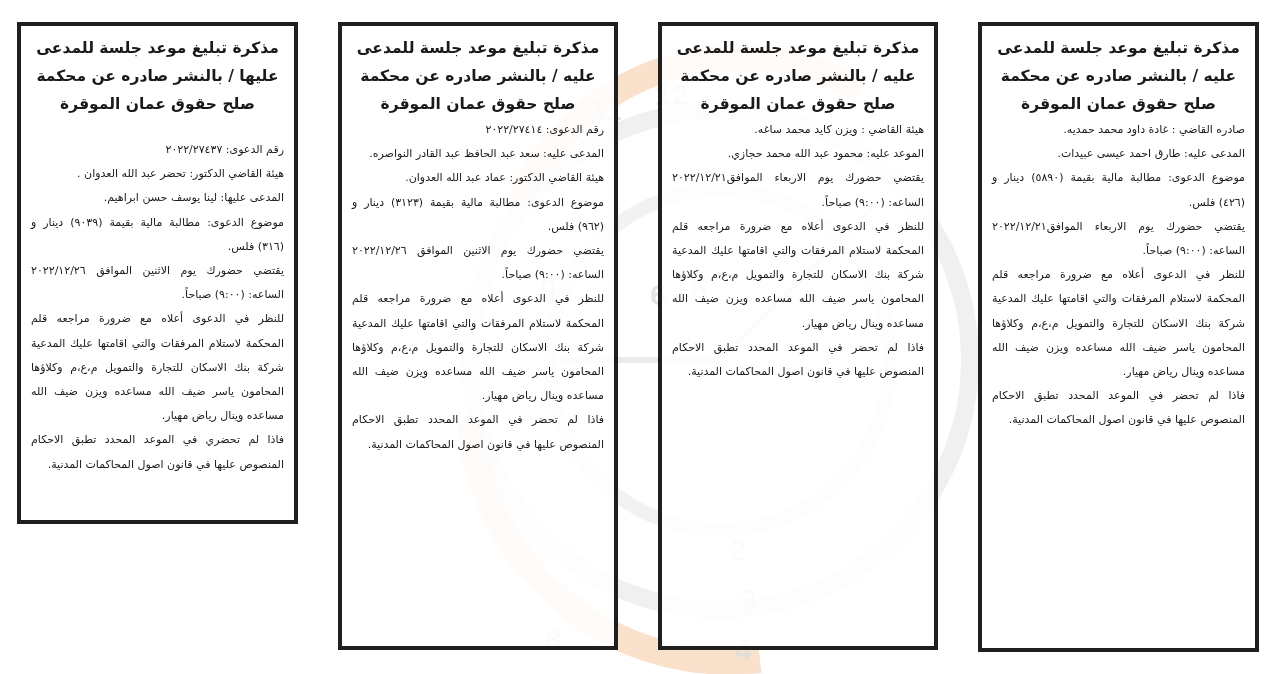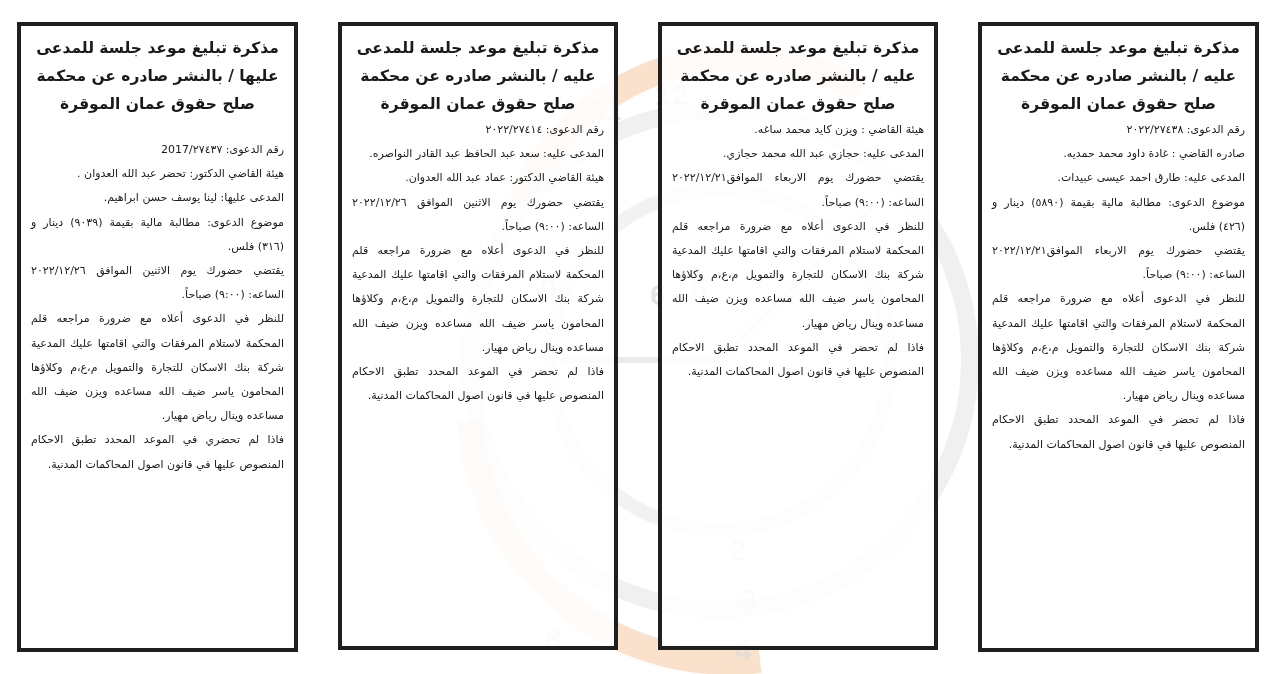--- a/index.html
+++ b/index.html
@@ -27,21 +27,21 @@
       height: 621px;
       border: 4px solid #1f1f1f;
       background: rgba(255,255,255,0.86);
       box-sizing: border-box;
       direction: rtl;
       text-align: justify;
       z-index: 1;
       padding: 8px 10px 8px 10px;
       color: #1a1a1a;
     }
-    .notice-box.b1 { left: 17px;  width: 281px; height: 630px; }
+    .notice-box.b1 { left: 17px;  width: 281px; height: 502px; }
     .notice-box.b2 { left: 338px; width: 280px; height: 628px; }
     .notice-box.b3 { left: 658px; width: 280px; height: 628px; }
     .notice-box.b4 { left: 978px; width: 281px; height: 630px; }
 
     .notice-title {
       font-weight: bold;
       text-align: center;
       font-size: 15.5px;
       line-height: 28px;
       margin: 0;
@@ -78,50 +78,50 @@
     <text x="730" y="560">2</text>
     <text x="740" y="610">3</text>
     <text x="735" y="660">4</text>
     <text x="690" y="300">5</text>
     <text x="650" y="305">6</text>
   </g>
 </svg>
 
 <div class="notice-box b1">
   <p class="notice-title">مذكرة تبليغ موعد جلسة للمدعى عليها / بالنشر صادره عن محكمة صلح حقوق عمان الموقرة</p>
-  <p class="notice-line">رقم الدعوى: 2017/٢٧٤٣٧</p>
+  <p class="notice-line">رقم الدعوى: ٢٠٢٢/٢٧٤٣٧</p>
   <p class="notice-line">هيئة القاضي الدكتور: تحضر عبد الله العدوان .</p>
   <p class="notice-line">المدعى عليها: لينا يوسف حسن ابراهيم.</p>
   <p class="notice-line">موضوع الدعوى: مطالبة مالية بقيمة (٩٠٣٩) دينار و (٣١٦) فلس.</p>
   <p class="notice-line">يقتضي حضورك يوم الاثنين الموافق ٢٠٢٢/١٢/٢٦ الساعه: (٩:٠٠) صباحاً.</p>
   <p class="notice-line">للنظر في الدعوى أعلاه مع ضرورة مراجعه قلم المحكمة لاستلام المرفقات والتي اقامتها عليك المدعية شركة بنك الاسكان للتجارة والتمويل م،ع،م وكلاؤها المحامون ياسر ضيف الله مساعده ويزن ضيف الله مساعده وينال رياض مهيار.</p>
   <p class="notice-line">فاذا لم تحضري في الموعد المحدد تطبق الاحكام المنصوص عليها في قانون اصول المحاكمات المدنية.</p>
 </div>
 
 <div class="notice-box b2">
   <p class="notice-title">مذكرة تبليغ موعد جلسة للمدعى عليه / بالنشر صادره عن محكمة صلح حقوق عمان الموقرة</p>
   <p class="notice-line">رقم الدعوى: ٢٠٢٢/٢٧٤١٤</p>
   <p class="notice-line">المدعى عليه: سعد عبد الحافظ عبد القادر النواصره.</p>
   <p class="notice-line">هيئة القاضي الدكتور: عماد عبد الله العدوان.</p>
+  <p class="notice-line">موضوع الدعوى: مطالبة مالية بقيمة (٣١٢٣) دينار و (٩٦٢) فلس.</p>
   <p class="notice-line">يقتضي حضورك يوم الاثنين الموافق ٢٠٢٢/١٢/٢٦ الساعه: (٩:٠٠) صباحاً.</p>
   <p class="notice-line">للنظر في الدعوى أعلاه مع ضرورة مراجعه قلم المحكمة لاستلام المرفقات والتي اقامتها عليك المدعية شركة بنك الاسكان للتجارة والتمويل م،ع،م وكلاؤها المحامون ياسر ضيف الله مساعده ويزن ضيف الله مساعده وينال رياض مهيار.</p>
   <p class="notice-line">فاذا لم تحضر في الموعد المحدد تطبق الاحكام المنصوص عليها في قانون اصول المحاكمات المدنية.</p>
 </div>
 
 <div class="notice-box b3">
   <p class="notice-title">مذكرة تبليغ موعد جلسة للمدعى عليه / بالنشر صادره عن محكمة صلح حقوق عمان الموقرة</p>
   <p class="notice-line">هيئة القاضي : ويزن كايد محمد ساغه.</p>
-  <p class="notice-line">المدعى عليه: حجازي عبد الله محمد حجازي.</p>
+  <p class="notice-line">الموعد عليه: محمود عبد الله محمد حجازي.</p>
   <p class="notice-line">يقتضي حضورك يوم الاربعاء الموافق٢٠٢٢/١٢/٢١ الساعه: (٩:٠٠) صباحاً.</p>
   <p class="notice-line">للنظر في الدعوى أعلاه مع ضرورة مراجعه قلم المحكمة لاستلام المرفقات والتي اقامتها عليك المدعية شركة بنك الاسكان للتجارة والتمويل م،ع،م وكلاؤها المحامون ياسر ضيف الله مساعده ويزن ضيف الله مساعده وينال رياض مهيار.</p>
   <p class="notice-line">فاذا لم تحضر في الموعد المحدد تطبق الاحكام المنصوص عليها في قانون اصول المحاكمات المدنية.</p>
 </div>
 
 <div class="notice-box b4">
   <p class="notice-title">مذكرة تبليغ موعد جلسة للمدعى عليه / بالنشر صادره عن محكمة صلح حقوق عمان الموقرة</p>
-  <p class="notice-line">رقم الدعوى: ٢٠٢٢/٢٧٤٣٨</p>
   <p class="notice-line">صادره القاضي : غادة داود محمد حمديه.</p>
   <p class="notice-line">المدعى عليه: طارق احمد عيسى عبيدات.</p>
   <p class="notice-line">موضوع الدعوى: مطالبة مالية بقيمة (٥٨٩٠) دينار و (٤٢٦) فلس.</p>
   <p class="notice-line">يقتضي حضورك يوم الاربعاء الموافق٢٠٢٢/١٢/٢١ الساعه: (٩:٠٠) صباحاً.</p>
   <p class="notice-line">للنظر في الدعوى أعلاه مع ضرورة مراجعه قلم المحكمة لاستلام المرفقات والتي اقامتها عليك المدعية شركة بنك الاسكان للتجارة والتمويل م،ع،م وكلاؤها المحامون ياسر ضيف الله مساعده ويزن ضيف الله مساعده وينال رياض مهيار.</p>
   <p class="notice-line">فاذا لم تحضر في الموعد المحدد تطبق الاحكام المنصوص عليها في قانون اصول المحاكمات المدنية.</p>
 </div>
 
 </body></html>

